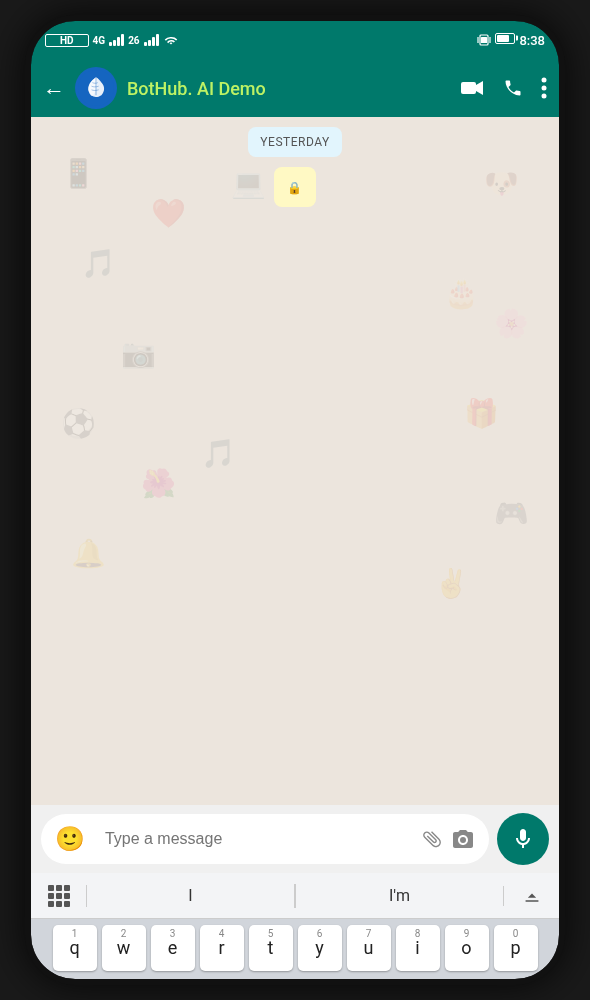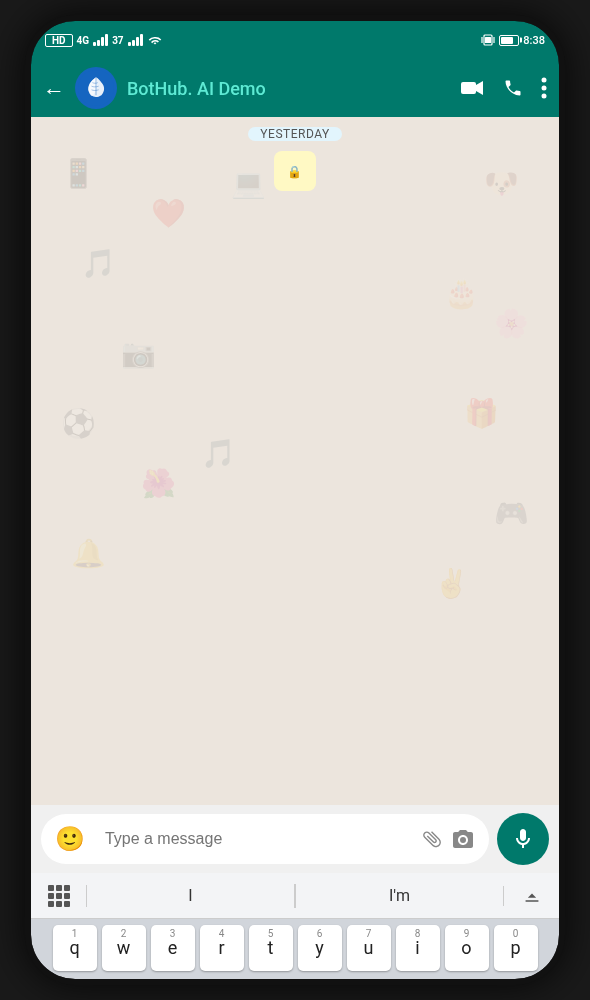--- a/index.html
+++ b/index.html
@@ -54,23 +54,23 @@
       display: flex;
       align-items: center;
       gap: 4px;
       font-size: 11px;
       color: white;
       font-weight: 500;
     }
 
     .status-right {
       display: flex;
-      align-items: center;
+      align-items: flex-start;
       gap: 4px;
-      font-size: 11px;
+      font-size: 13px;
       color: white;
       font-weight: 500;
     }
 
     
     .signal-bars {
       display: flex;
       align-items: flex-end;
       gap: 1px;
       height: 12px;
@@ -143,21 +143,21 @@
       flex-shrink: 0;
     }
 
     .avatar svg {
       width: 36px;
       height: 36px;
     }
 
     .chat-title {
       flex: 1;
-      color: #5eead4;
+      color: #bef264;
       font-size: 18px;
       font-weight: 500;
     }
 
     .header-icons {
       display: flex;
       align-items: center;
       gap: 18px;
     }
 
@@ -185,21 +185,21 @@
       padding: 10px 12px;
       display: flex;
       flex-direction: column;
       align-items: center;
       gap: 10px;
     }
 
     .date-badge {
       background: rgba(225, 245, 254, 0.95);
       border-radius: 8px;
-      padding: 0 12px;
+      padding: 8px 12px;
       font-size: 12px;
       color: #555;
       font-weight: 400;
       letter-spacing: 0.5px;
     }
 
     .encryption-notice {
       background: #FFF9C4;
       border-radius: 8px;
       padding: 10px 14px;
@@ -387,29 +387,29 @@
     }
   </style>
 </head>
 <body>
 
 <div class="phone-outer">
   <div class="phone-inner">
 
     <div class="status-bar">
       <div class="status-left">
-        <span style="font-size:10px;font-weight:700;border:1px solid white;padding:0 6px;border-radius:2px;">HD</span>
+        <span style="font-size:10px;font-weight:700;border:1px solid white;padding:0 14px;border-radius:2px;">HD</span>
         <span style="font-size:10px;font-weight:700;">4G</span>
         <div class="signal-bars">
           <span style="height:4px;"></span>
           <span style="height:6px;"></span>
           <span style="height:9px;"></span>
           <span style="height:12px;"></span>
         </div>
-        <span style="font-size:10px;font-weight:700;">37</span>
+        <span style="font-size:10px;font-weight:700;">26</span>
         <div class="signal-bars">
           <span style="height:4px;"></span>
           <span style="height:6px;"></span>
           <span style="height:9px;"></span>
           <span style="height:12px;"></span>
         </div>
 
         <svg width="16" height="12" viewBox="0 0 16 12" fill="white">
           <path d="M8 10.5l1.5-1.5A2 2 0 008 8.5a2 2 0 00-1.5.5L8 10.5z"></path>
           <path d="M8 7.5c1.1 0 2.1.4 2.8 1.1l1.2-1.2A5 5 0 008 6a5 5 0 00-4 2l1.2 1.2A3.5 3.5 0 018 7.5z"></path>

